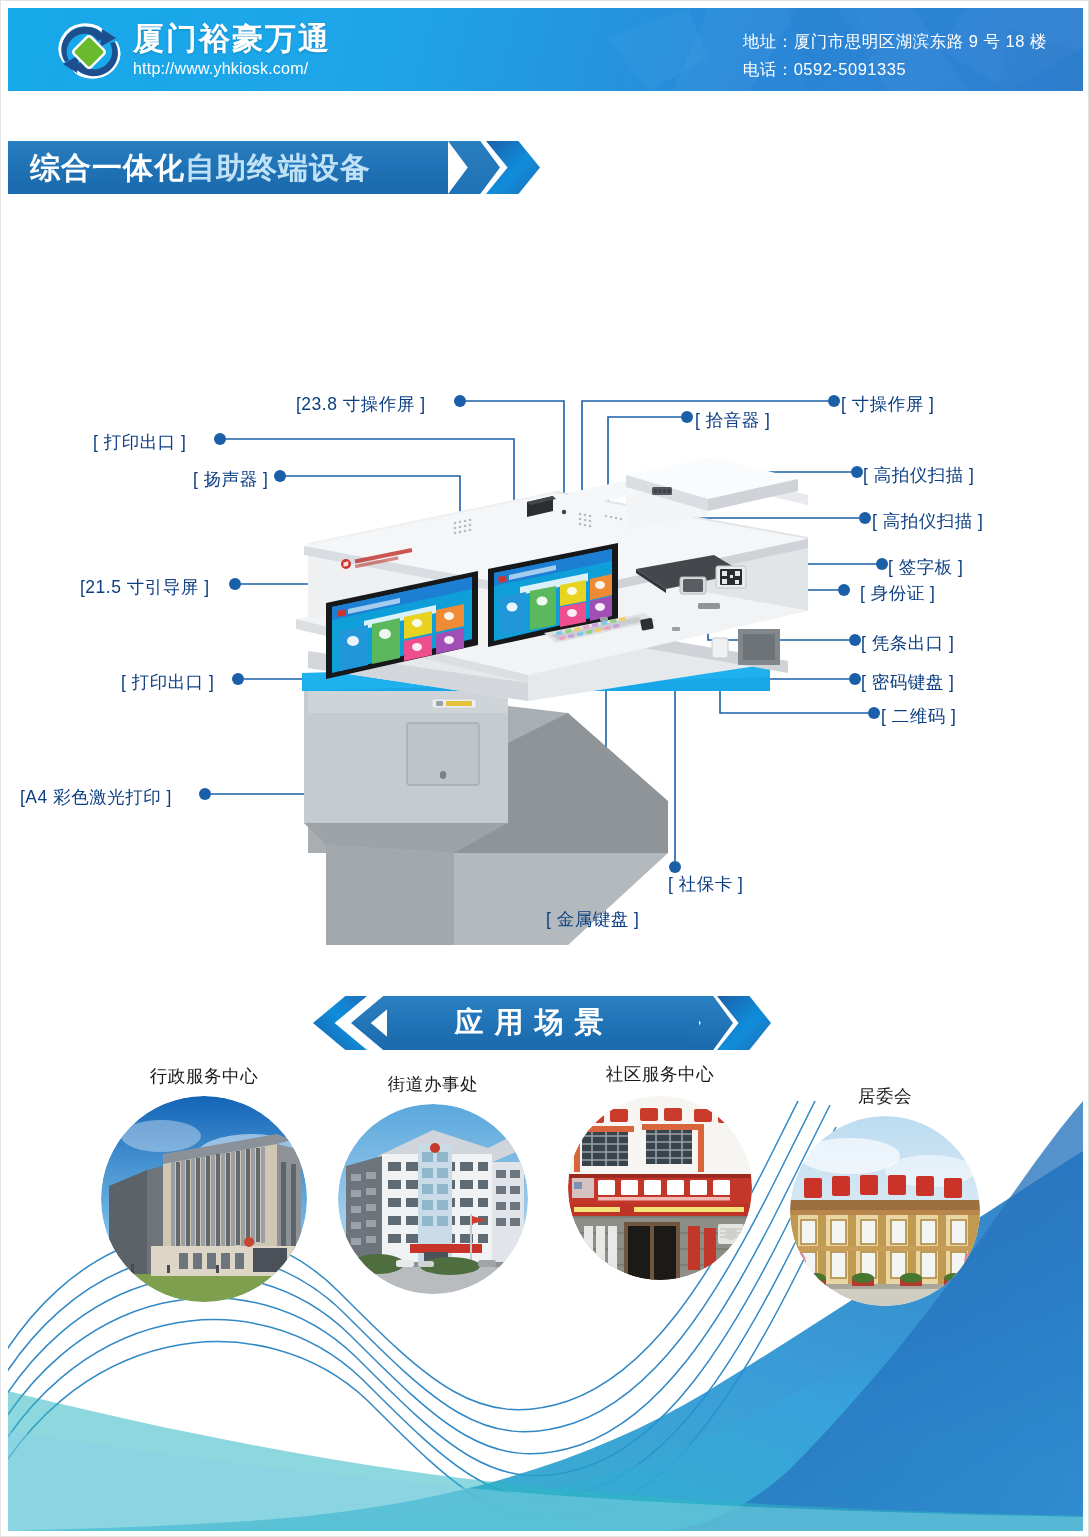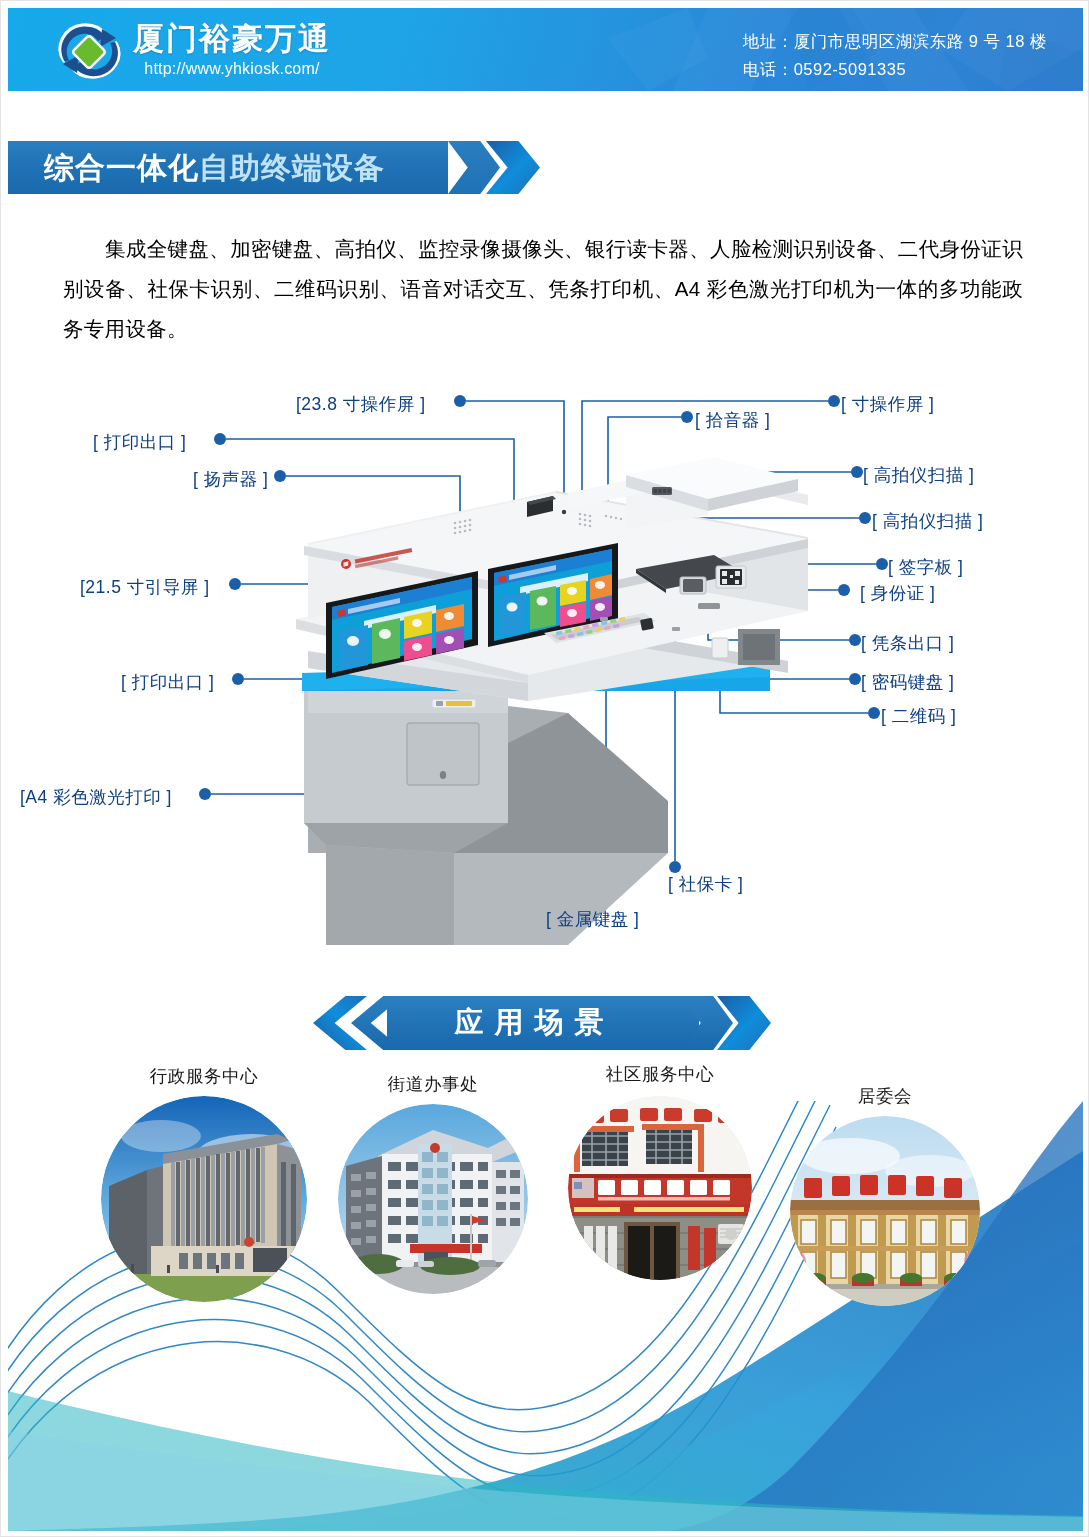--- a/index.html
+++ b/index.html
@@ -15,21 +15,21 @@
   }
 
   
   .header{
     position:absolute;left:7px;top:7px;width:1075px;height:83px;
     background:linear-gradient(105deg,#17a9ea 0%,#1ea5e8 35%,#2a87d8 70%,#2f7fd0 100%);
     overflow:hidden;
   }
   .header .facets{position:absolute;inset:0;opacity:.30;}
   .logo-wrap{position:absolute;left:42px;top:9px;width:78px;height:68px;}
-  .brand{position:absolute;left:125px;top:14px;text-align:center;}
+  .brand{position:absolute;left:125px;top:14px;}
   .brand-name{
     color:#ffffff;font-size:31px;font-weight:bold;letter-spacing:2px;
     line-height:34px;text-shadow:0 1px 2px rgba(0,50,90,.25);
   }
   .brand-url{
     color:#ffffff;font-size:16px;line-height:22px;margin-top:2px;letter-spacing:.2px;
     font-family:"Liberation Sans","DejaVu Sans",sans-serif;
   }
   .contact{position:absolute;right:36px;top:19px;text-align:left;}
   .contact div{color:#ffffff;font-size:16.5px;line-height:28px;letter-spacing:.5px;white-space:nowrap;}
@@ -45,21 +45,21 @@
     background:linear-gradient(180deg,#2a7fc0 0%,#1f72b5 100%);
     clip-path:polygon(0 0,62% 0,100% 50%,62% 100%,0 100%,38% 50%);
   }
   .sect-banner .chev2{
     position:absolute;left:478px;top:0;width:54px;height:53px;
     background:linear-gradient(135deg,#1b5fa8 0%,#0f8ddb 55%,#1f6fb8 100%);
     clip-path:polygon(0 0,60% 0,100% 50%,60% 100%,0 100%,40% 50%);
   }
   .sect-title{
     position:absolute;left:22px;top:6px;font-size:30px;font-weight:bold;
-    letter-spacing:1px;line-height:42px;white-space:nowrap;margin-left:14px;
+    letter-spacing:1px;line-height:42px;white-space:nowrap;
   }
   .sect-title .w{color:#ffffff;}
   .sect-title .l{color:#bfe2f7;}
 
   
   .intro{
     position:absolute;left:62px;top:228px;width:960px;
     font-size:20.5px;line-height:40px;color:#000000;text-align:justify;
     text-indent:42px;letter-spacing:.3px;
   }
@@ -169,21 +169,20 @@
 
   <div class="sect-banner">
     <div class="bar"></div>
     <div class="chev"></div>
     <div class="chev2"></div>
     <div class="sect-title">
       <span class="w">综合一体化</span><span class="l">自助终端设备</span>
     </div>
   </div>
 
-  <div class="intro">集成全键盘、加密键盘、高拍仪、监控录像摄像头、银行读卡器、人脸检测识别设备、二代身份证识别设备、社保卡识别、二维码识别、语音对话交互、凭条打印机、A4 彩色激光打印机为一体的多功能政务专用设备。</div>
 
   <div class="diagram">
 
     <svg width="1075" height="570" viewBox="0 0 1075 570">
       <g stroke="#1a5fa8" stroke-width="1.6" fill="none">
 
         <path d="M458 18 L556 18 L556 118"></path>
 
         <path d="M218 56 L506 56 L506 125"></path>
 

